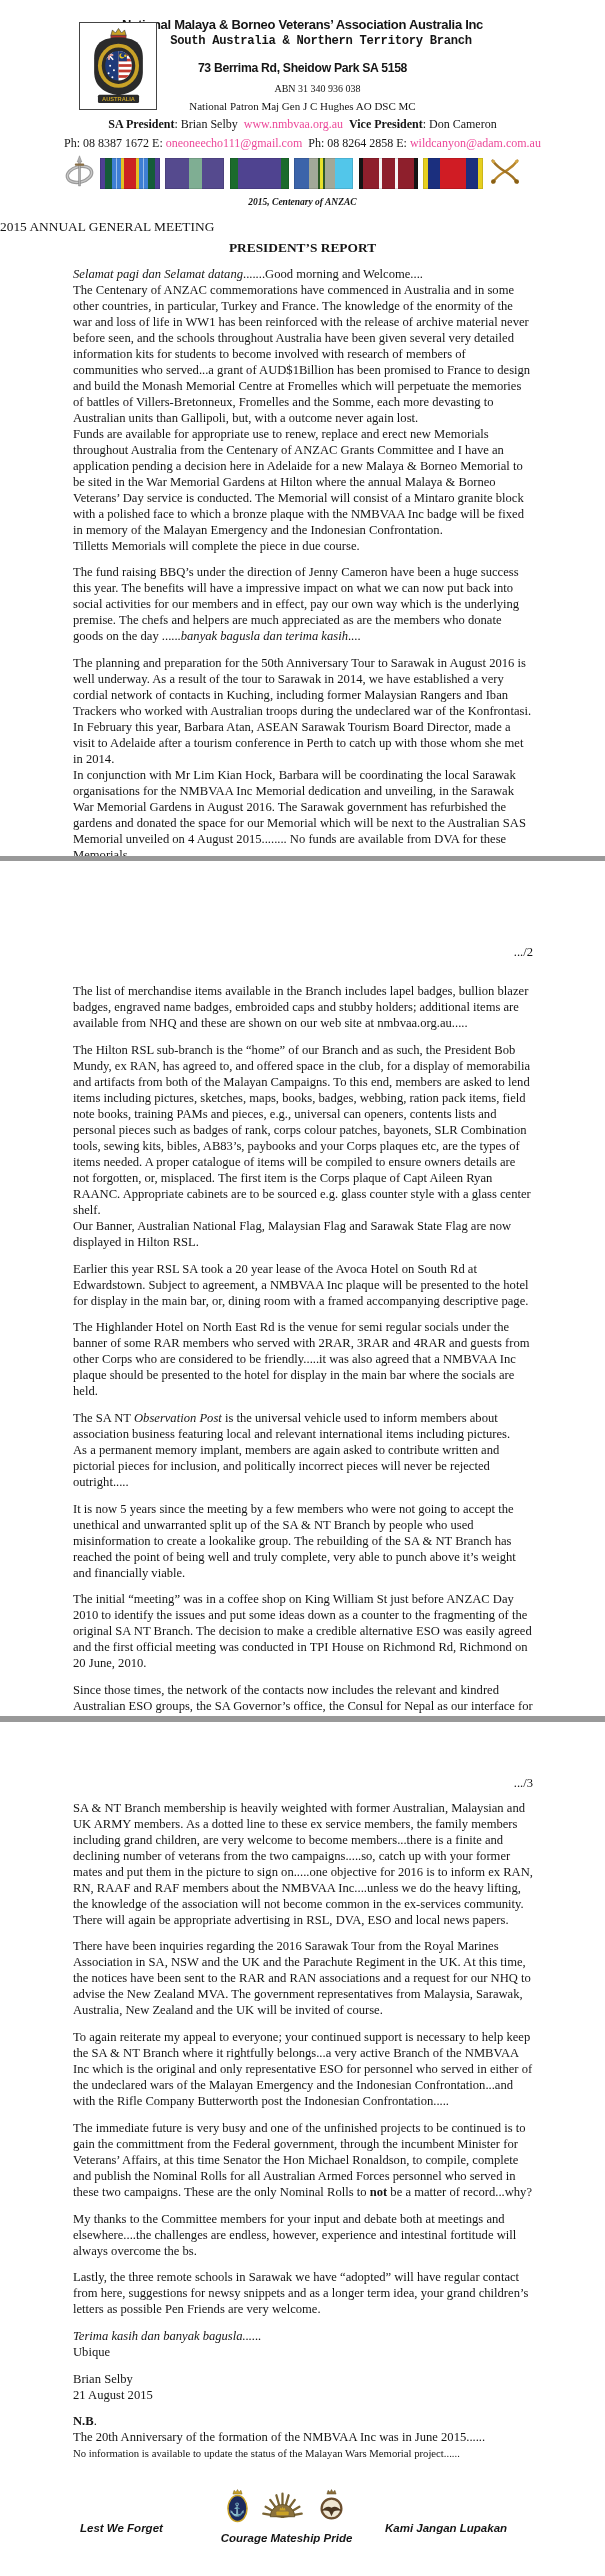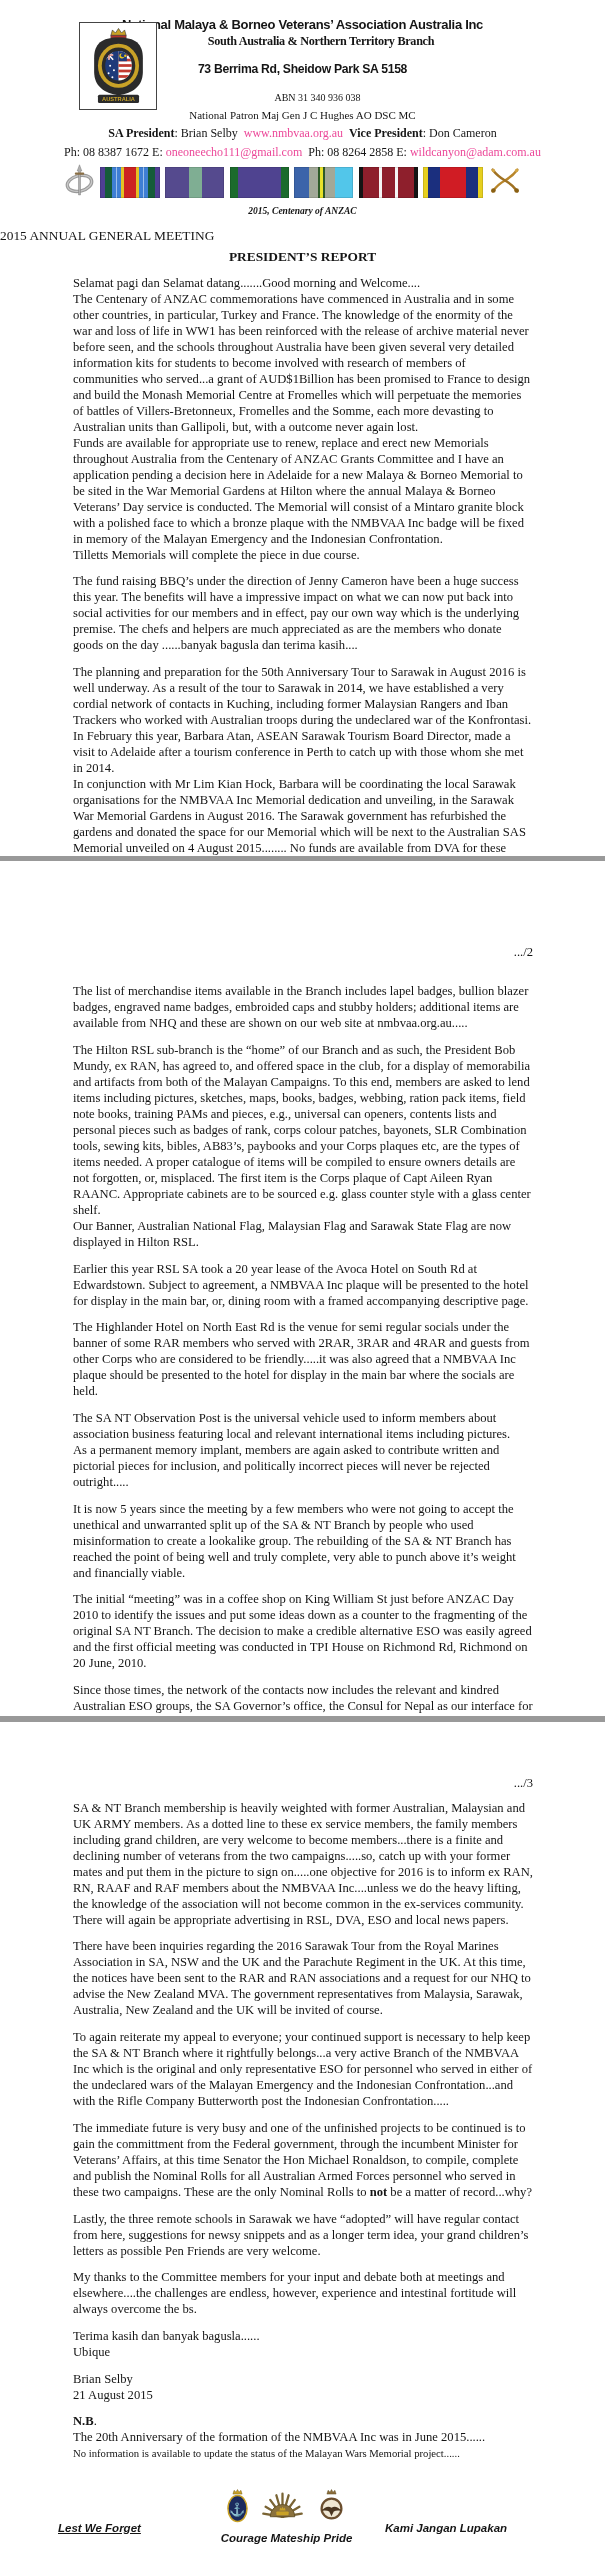--- a/index.html
+++ b/index.html
@@ -8,48 +8,48 @@
   .page{position:relative;overflow:hidden;}
   .page1{height:856px;}
   .page2{height:855px;}
   .page3{height:855px;}
   .sep{height:5.3px;background:#999999;}
   
   .crest-box{position:absolute;left:79px;top:22px;width:76px;height:86px;border:0.8px solid #444;
              background:#fff;display:flex;align-items:center;justify-content:center;}
   .hdr{padding-top:17px;text-align:center;}
   .h1{font-family:"Liberation Sans",sans-serif;font-weight:bold;font-size:13px;letter-spacing:-0.3px;}
-  .h2{font-family:Liberation Serif, serif;font-weight:bold;font-size:12.2px;letter-spacing:-0.3px;margin-top:1.5px;padding-left:37px;}
+  .h2{font-family:Liberation Mono, monospace;font-weight:bold;font-size:12.2px;letter-spacing:-0.3px;margin-top:1.5px;padding-left:37px;}
   .h3{font-family:"Liberation Sans",sans-serif;font-weight:bold;font-size:12.2px;letter-spacing:-0.3px;margin-top:13px;}
-  .abn{font-size:10px;margin-top:16px;padding-left:30px;}
+  .abn{font-size:10px;margin-top:8px;padding-left:30px;}
   .patron{font-size:11px;margin-top:6.1px;}
   .officers{font-size:12px;margin-top:5.3px;}
   .contact{font-size:12px;margin-top:3.8px;}
   .b{font-weight:bold;}
-  .i{}
+  .i{font-style:italic;}
   .bi{font-weight:bold;font-style:italic;}
   .sm{font-size:10.7px;}
   .link{color:#ec4899;text-decoration:none;cursor:pointer;}
   .ribbon-bar{margin:6.9px 0 0 64px;width:458px;height:32px;display:flex;align-items:center;gap:5.3px;}
   .ribbon{width:60px;height:31px;box-shadow:inset 0 0 0 0.8px rgba(0,0,0,.15);}
   
   .event{margin-top:7.6px;text-align:center;font-size:9.5px;font-weight:bold;font-style:italic;}
   .meet{margin-top:12px;text-align:left;font-size:13.4px;}
   .report{margin-top:4.6px;text-align:center;font-size:13.4px;font-weight:bold;}
   
   .body{margin-top:10px;}
   .p{width:460px;margin:0 0 10.7px 73px;font-size:12.6px;line-height:16px;}
   .page-label{width:460px;margin-left:73px;text-align:right;font-size:12.6px;line-height:16px;}
   .page2 .page-label{margin-top:83px;margin-bottom:23px;}
   .page3 .page-label{margin-top:53px;margin-bottom:9.2px;}
   
   .footer{position:absolute;left:0;top:766px;width:605px;height:89px;}
   .badges-row{position:absolute;left:226px;top:0;display:flex;align-items:flex-end;gap:12.2px;}
   .motto{font-family:"Liberation Sans",sans-serif;font-weight:bold;font-style:italic;font-size:11.5px;white-space:nowrap;}
-  .motto-left{position:absolute;left:58px;top:34px;text-decoration:underline;}
+  .motto-left{position:absolute;left:80px;top:34px;}
   .motto-right{position:absolute;left:385px;top:34px;}
   .motto-center{position:absolute;left:191px;width:191px;top:44px;text-align:center;}
 </style>
 </head>
 <body>
 
 <div class="doc">
 
   <div class="page page1">
 
@@ -170,22 +170,22 @@
   </div>
 
   <div class="sep"></div>
 
   <div class="page page3">
     <div class="page-label">.../3</div>
     <div class="p"><span>SA &amp; NT Branch membership is heavily weighted with former Australian, Malaysian and UK ARMY members. As a dotted line to these ex service members, the family members including grand children, are very welcome to become members...there is a finite and declining number of veterans from the two campaigns.....so, catch up with your former mates and put them in the picture to sign on.....one objective for 2016 is to inform ex RAN, RN, RAAF and RAF members about the NMBVAA Inc....unless we do the heavy lifting, the knowledge of the association will not become common in the ex-services community. There will again be appropriate advertising in RSL, DVA, ESO and local news papers.</span></div>
     <div class="p"><span>There have been inquiries regarding the 2016 Sarawak Tour from the Royal Marines Association in SA, NSW and the UK and the Parachute Regiment in the UK. At this time, the notices have been sent to the RAR and RAN associations and a request for our NHQ to advise the New Zealand MVA. The government representatives from Malaysia, Sarawak, Australia, New Zealand and the UK will be invited of course.</span></div>
     <div class="p"><span>To again reiterate my appeal to everyone; your continued support is necessary to help keep the SA &amp; NT Branch where it rightfully belongs...a very active Branch of the NMBVAA Inc which is the original and only representative ESO for personnel who served in either of the undeclared wars of the Malayan Emergency and the Indonesian Confrontation...and with the Rifle Company Butterworth post the Indonesian Confrontation.....</span></div>
     <div class="p"><span>The immediate future is very busy and one of the unfinished projects to be continued is to gain the committment from the Federal government, through the incumbent Minister for Veterans’ Affairs, at this time Senator the Hon Michael Ronaldson, to compile, complete and publish the Nominal Rolls for all Australian Armed Forces personnel who served in these two campaigns. These are the only Nominal Rolls to </span><span class="b">not</span><span> be a matter of record...why?</span></div>
+    <div class="p"><span>My thanks to the Committee members for your input and debate both at meetings and elsewhere....the challenges are endless, however, experience and intestinal fortitude will always overcome the bs.</span></div>
     <div class="p"><span>Lastly, the three remote schools in Sarawak we have “adopted” will have regular contact from here, suggestions for newsy snippets and as a longer term idea, your grand children’s letters as possible Pen Friends are very welcome.</span></div>
-    <div class="p"><span>My thanks to the Committee members for your input and debate both at meetings and elsewhere....the challenges are endless, however, experience and intestinal fortitude will always overcome the bs.</span></div>
     <div class="p"><span class="i">Terima kasih dan banyak bagusla......</span><br><span>Ubique</span></div>
     <div class="p"><span>Brian Selby</span><br><span>21 August 2015</span></div>
     <div class="p"><span class="b">N.B</span><span>.</span><br><span>The 20th Anniversary of the formation of the NMBVAA Inc was in June 2015......</span><br><span class="sm">No information is available to update the status of the Malayan Wars Memorial project......</span></div>
 
     <div class="footer">
       <div class="badges-row">
         <span>
           <svg width="23" height="35" viewBox="0 0 30 46">
             <path d="M9 8 h12 l-1.5 -5 -2.5 2.5 -2 -3.5 -2 3.5 -2.5 -2.5 z" fill="#c9a227" stroke="#6b5516" stroke-width="0.6"></path>
             <ellipse cx="15" cy="27" rx="12.5" ry="17" fill="#1b2a5e" stroke="#c9a227" stroke-width="2"></ellipse>

